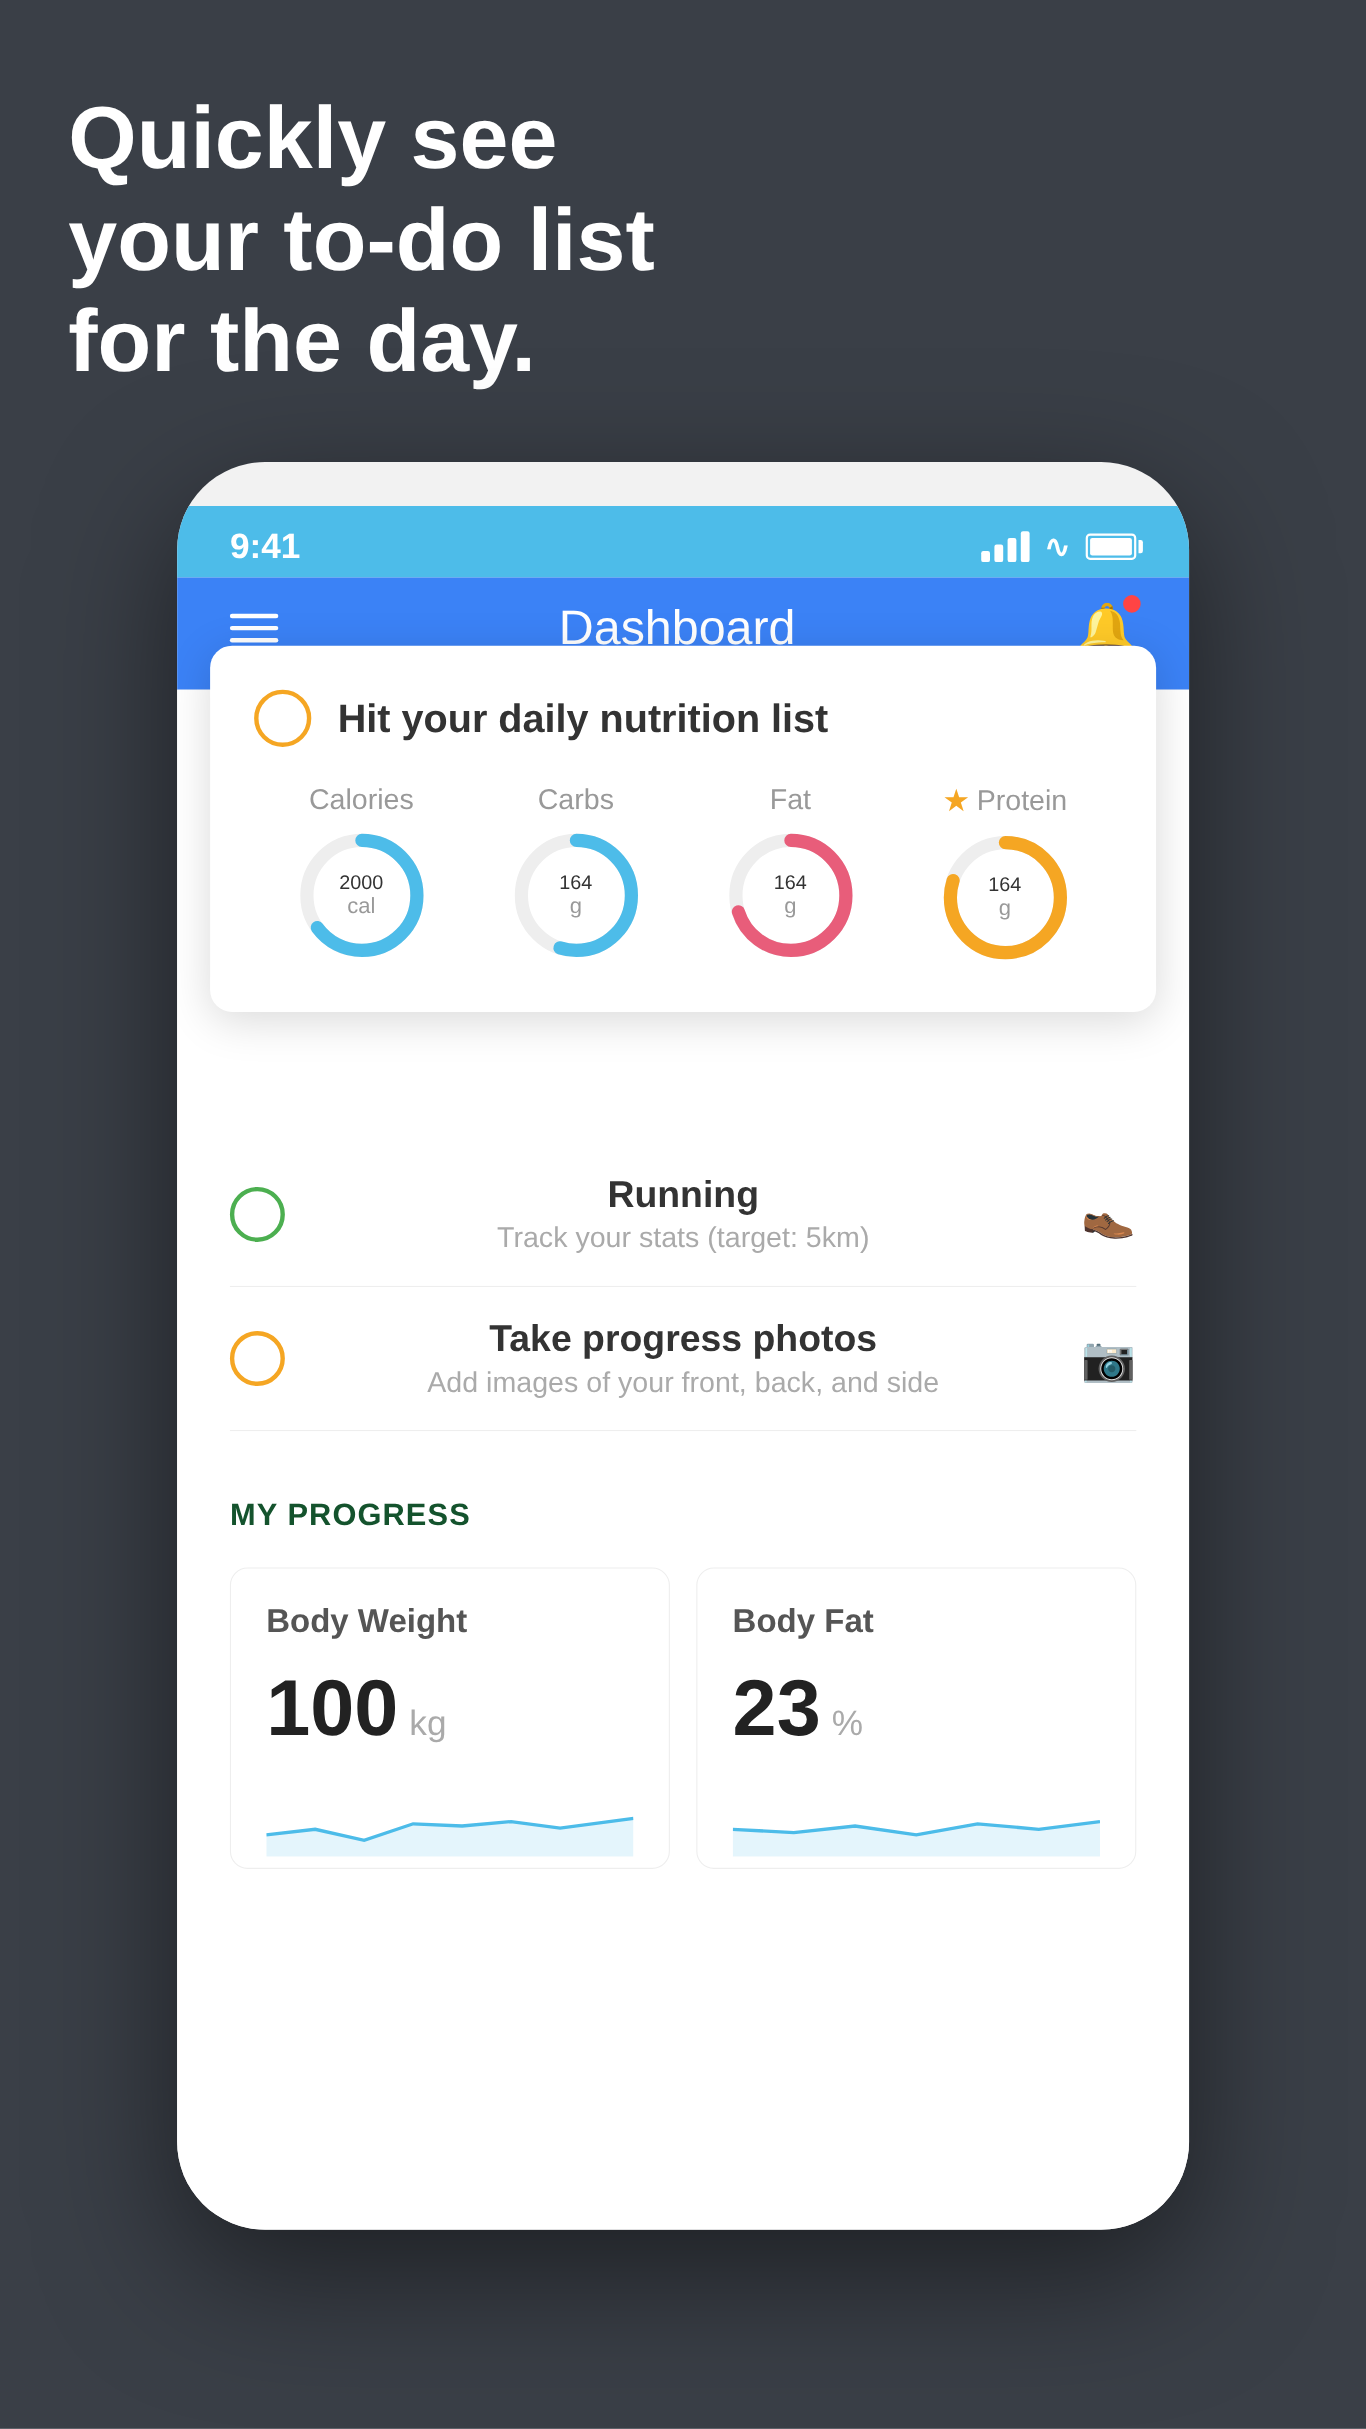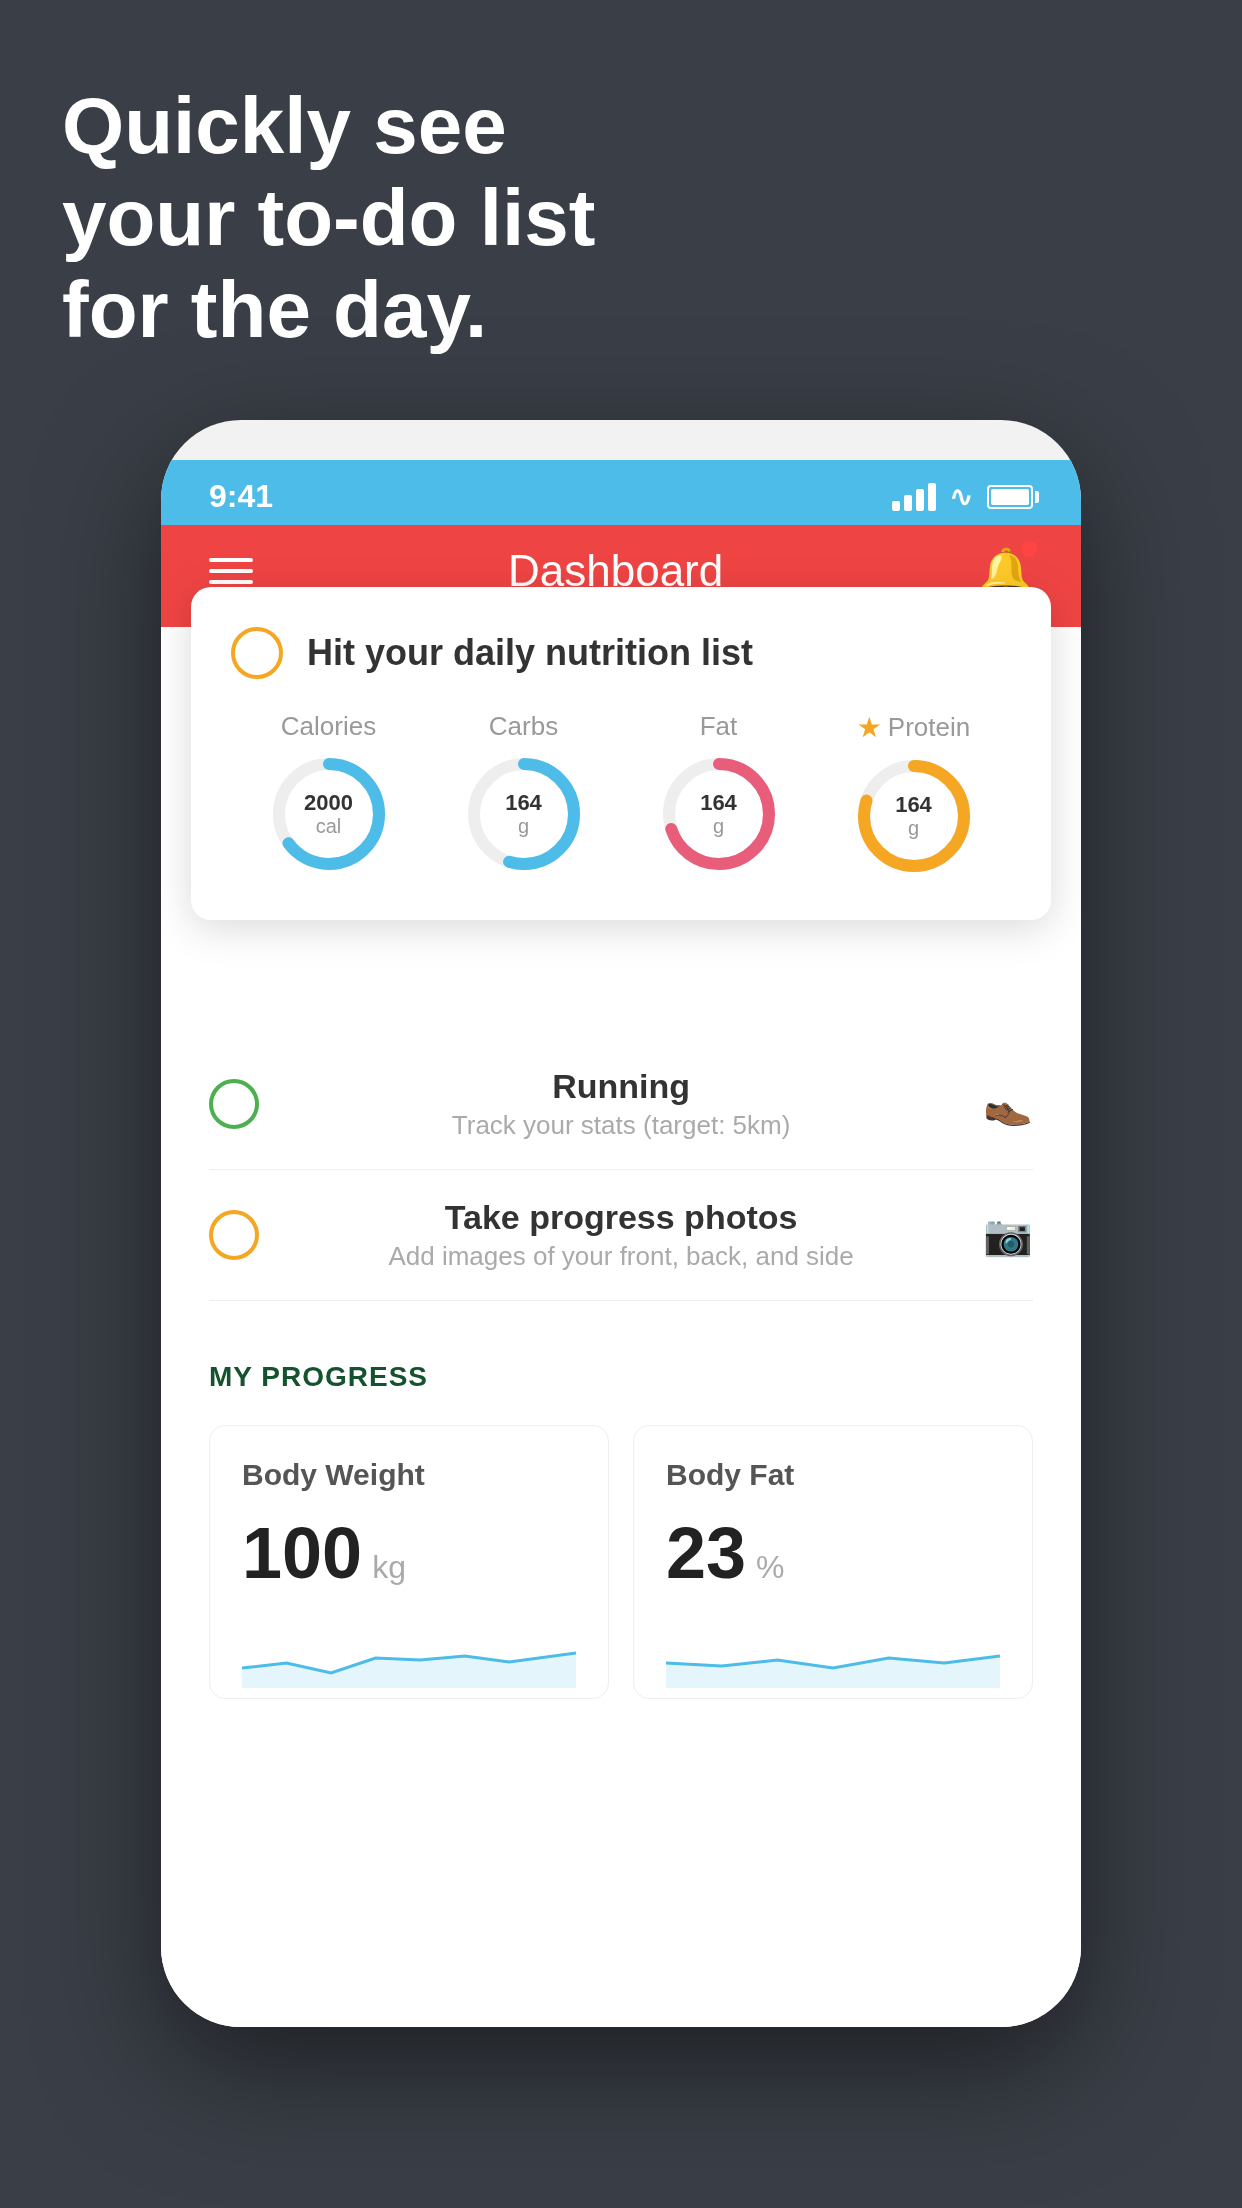--- a/index.html
+++ b/index.html
@@ -97,21 +97,21 @@
     }
     .battery-fill {
       background: #fff;
       height: 100%;
       width: 100%;
       border-radius: 2px;
     }
 
     
     .nav-bar {
-      background: #ef4444;
+      background: #3b82f6;
       display: flex;
       justify-content: space-between;
       align-items: center;
       padding: 20px 48px 30px;
     }
     .hamburger {
       display: flex;
       flex-direction: column;
       gap: 7px;
       cursor: pointer;
@@ -244,22 +244,22 @@
     }
     .donut-center {
       position: absolute;
       top: 50%;
       left: 50%;
       transform: translate(-50%, -50%);
       text-align: center;
       line-height: 1.1;
     }
     .donut-val {
-      font-size: 22px;
-      font-weight: 700;
+      font-size: 18px;
+      font-weight: 400;
       color: #333;
       display: block;
     }
     .donut-unit {
       font-size: 20px;
       color: #999;
       display: block;
     }
 
     

